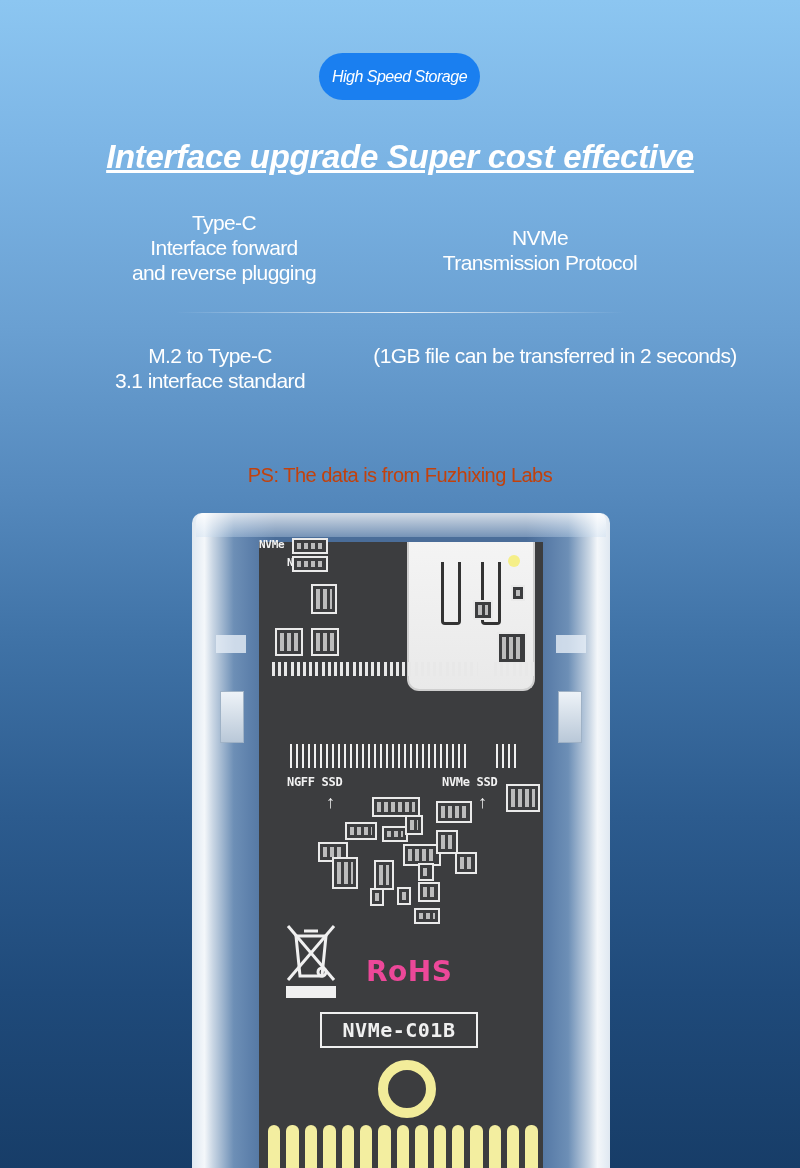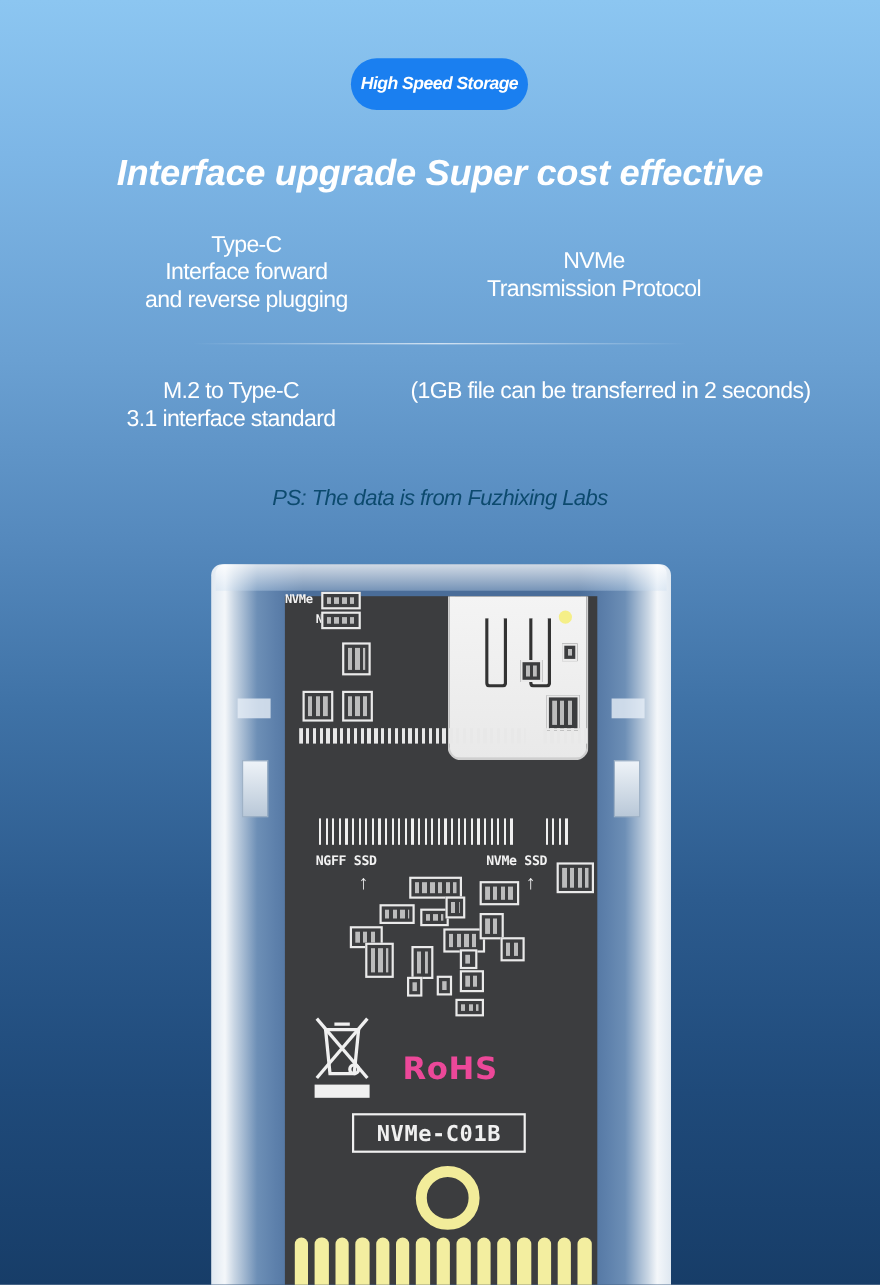--- a/index.html
+++ b/index.html
@@ -6,44 +6,45 @@
   body {
     width: 800px; height: 1168px; overflow: hidden; position: relative;
     background: linear-gradient(180deg, #8cc6f1 0%, #7db6e6 12%, #6aa0d2 28%, #5589bd 42%, #3f72a6 55%, #2c5b8e 70%, #1f4a7a 85%, #173d68 100%);
     font-family: "Liberation Sans", "DejaVu Sans", sans-serif;
     color: #ffffff;
   }
   .badge {
     position: absolute; left: 319px; top: 53px; width: 161px; height: 47px;
     background: #1a7ff0; border-radius: 24px;
     display: flex; align-items: center; justify-content: center;
-    font-style: italic; font-weight: bold; font-size: 16px; letter-spacing: -0.5px;
+    font-style: italic; font-weight: normal; font-size: 16px; letter-spacing: -0.5px;
     color: #ffffff;
   }
   .headline {
     position: absolute; left: 0; width: 800px; top: 138px; text-align: center;
     font-style: italic; font-weight: bold; font-size: 33px; letter-spacing: -0.3px;
     color: #ffffff;
+    text-decoration: underline;
   }
   .feat {
     position: absolute; text-align: center; font-size: 21px; line-height: 25px;
     color: #ffffff; letter-spacing: -0.6px; font-weight: normal;
   }
   .feat div { white-space: nowrap; }
   .f1 { left: 100px; width: 248px; top: 210px; }
   .f2 { left: 400px; width: 280px; top: 225px; }
   .f3 { left: 90px; width: 240px; top: 343px; }
   .f4 { left: 340px; width: 430px; top: 343px; }
   .divider {
     position: absolute; left: 175px; top: 312px; width: 450px; height: 1px;
     background: linear-gradient(90deg, rgba(255,255,255,0) 0%, rgba(255,255,255,0.85) 50%, rgba(255,255,255,0) 100%);
   }
   .note {
-    position: absolute; left: 0; width: 800px; top: 442px; text-align: center;
-    font-style: italic; font-size: 20px; letter-spacing: -0.5px; color: #0c4a6e;
+    position: absolute; left: 0; width: 800px; top: 464px; text-align: center;
+    font-size: 20px; letter-spacing: -0.5px; color: #c2410c;
   }
   
   .product {
     position: absolute; left: 192px; top: 513px; width: 418px; height: 655px;
   }
   .shell {
     position: absolute; left: 0; top: 0; width: 418px; height: 655px;
     border-radius: 10px 10px 0 0;
     background: linear-gradient(90deg, #dfe8f1 0%, #f4f7fa 3%, #c9d6e4 5%, #6d8fb6 10%, #5d80ab 14%, #4a6d99 20%, #4a6d99 80%, #5d80ab 86%, #6d8fb6 90%, #c9d6e4 95%, #f4f7fa 97%, #dfe8f1 100%);
   }

